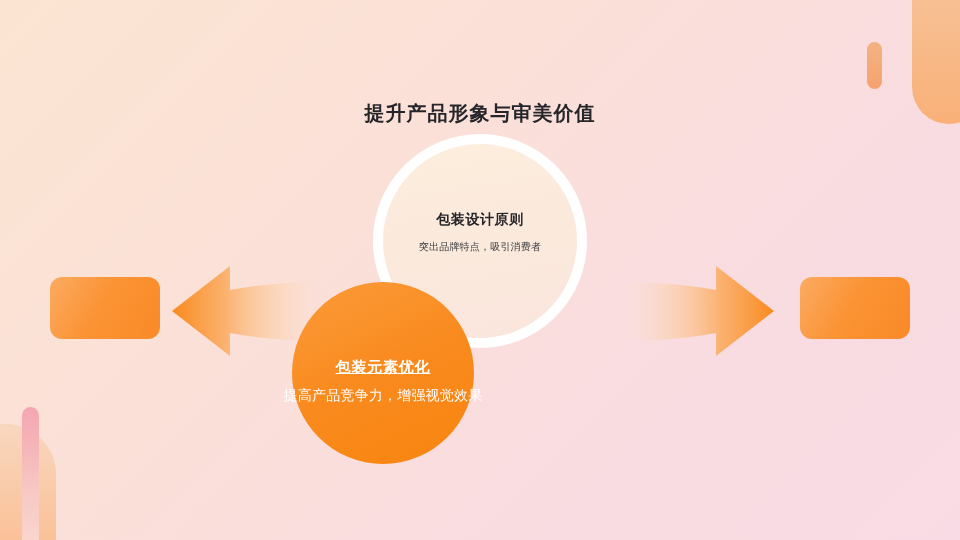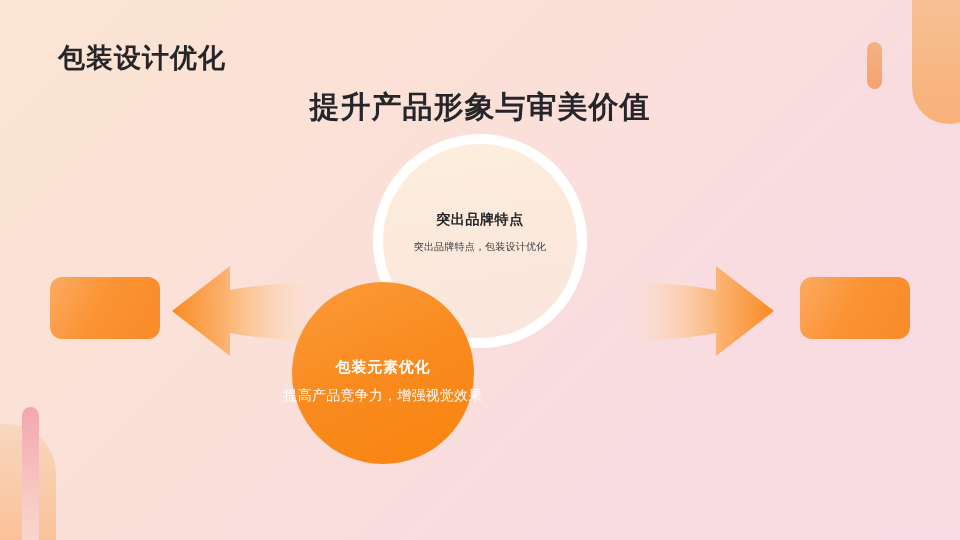--- a/index.html
+++ b/index.html
@@ -69,23 +69,23 @@
     font-size: 27px;
     font-weight: bold;
     color: #26262a;
     letter-spacing: 1px;
     white-space: nowrap;
   }
   #page-subtitle {
     position: absolute;
     left: 0;
     right: 0;
-    top: 87px;
+    top: 100px;
     text-align: center;
-    font-size: 30px;
+    font-size: 20px;
     font-weight: bold;
     color: #26262a;
     letter-spacing: 1px;
   }
 
   
   .arrow-svg {
     position: absolute;
     top: 256px;
   }
@@ -155,41 +155,41 @@
     background: linear-gradient(155deg, #fcc391 0%, #fbab6c 55%, #fba162 100%);
     z-index: 4;
   }
   #circle-left .c-title,
   #circle-right .c-title {
     color: #ffffff;
     font-size: 15px;
     font-weight: bold;
     letter-spacing: .8px;
     margin-top: 16px;
+    text-decoration: underline;
   }
   #circle-left .c-desc,
   #circle-right .c-desc {
     color: #ffffff;
     font-size: 14px;
     margin-top: 10px;
     letter-spacing: .2px;
     white-space: nowrap;
   }
 </style>
 </head>
 <body>
 
 <div id="slide">
 
   <div class="deco" id="deco-bar-top-large"></div>
   <div class="deco" id="deco-bar-top-small"></div>
   <div class="deco" id="deco-blob-bottom"></div>
   <div class="deco" id="deco-bar-bottom-pink"></div>
 
-  <div id="page-title">包装设计优化</div>
   <div id="page-subtitle">提升产品形象与审美价值</div>
 
   <svg class="arrow-svg" id="arrow-left" width="150" height="110" viewBox="0 0 150 110">
     <defs>
       <linearGradient id="gradArrowLeft" x1="0" y1="0" x2="1" y2="0">
         <stop offset="0%" stop-color="#f98a1e" stop-opacity="1"></stop>
         <stop offset="35%" stop-color="#fba757" stop-opacity="0.85"></stop>
         <stop offset="70%" stop-color="#fcc894" stop-opacity="0.45"></stop>
         <stop offset="100%" stop-color="#fde0c6" stop-opacity="0.05"></stop>
       </linearGradient>
@@ -212,17 +212,17 @@
   <div class="endcap" id="endcap-left"></div>
   <div class="endcap" id="endcap-right"></div>
 
 
   <div class="circle" id="circle-left">
     <div class="c-title">包装元素优化</div>
     <div class="c-desc">提高产品竞争力，增强视觉效果</div>
   </div>
 
   <div class="circle" id="circle-top">
-    <div class="c-title">突出品牌特点</div>
-    <div class="c-desc">突出品牌特点，包装设计优化</div>
+    <div class="c-title">包装设计原则</div>
+    <div class="c-desc">突出品牌特点，吸引消费者</div>
   </div>
 
 </div>
 
 </body></html>

